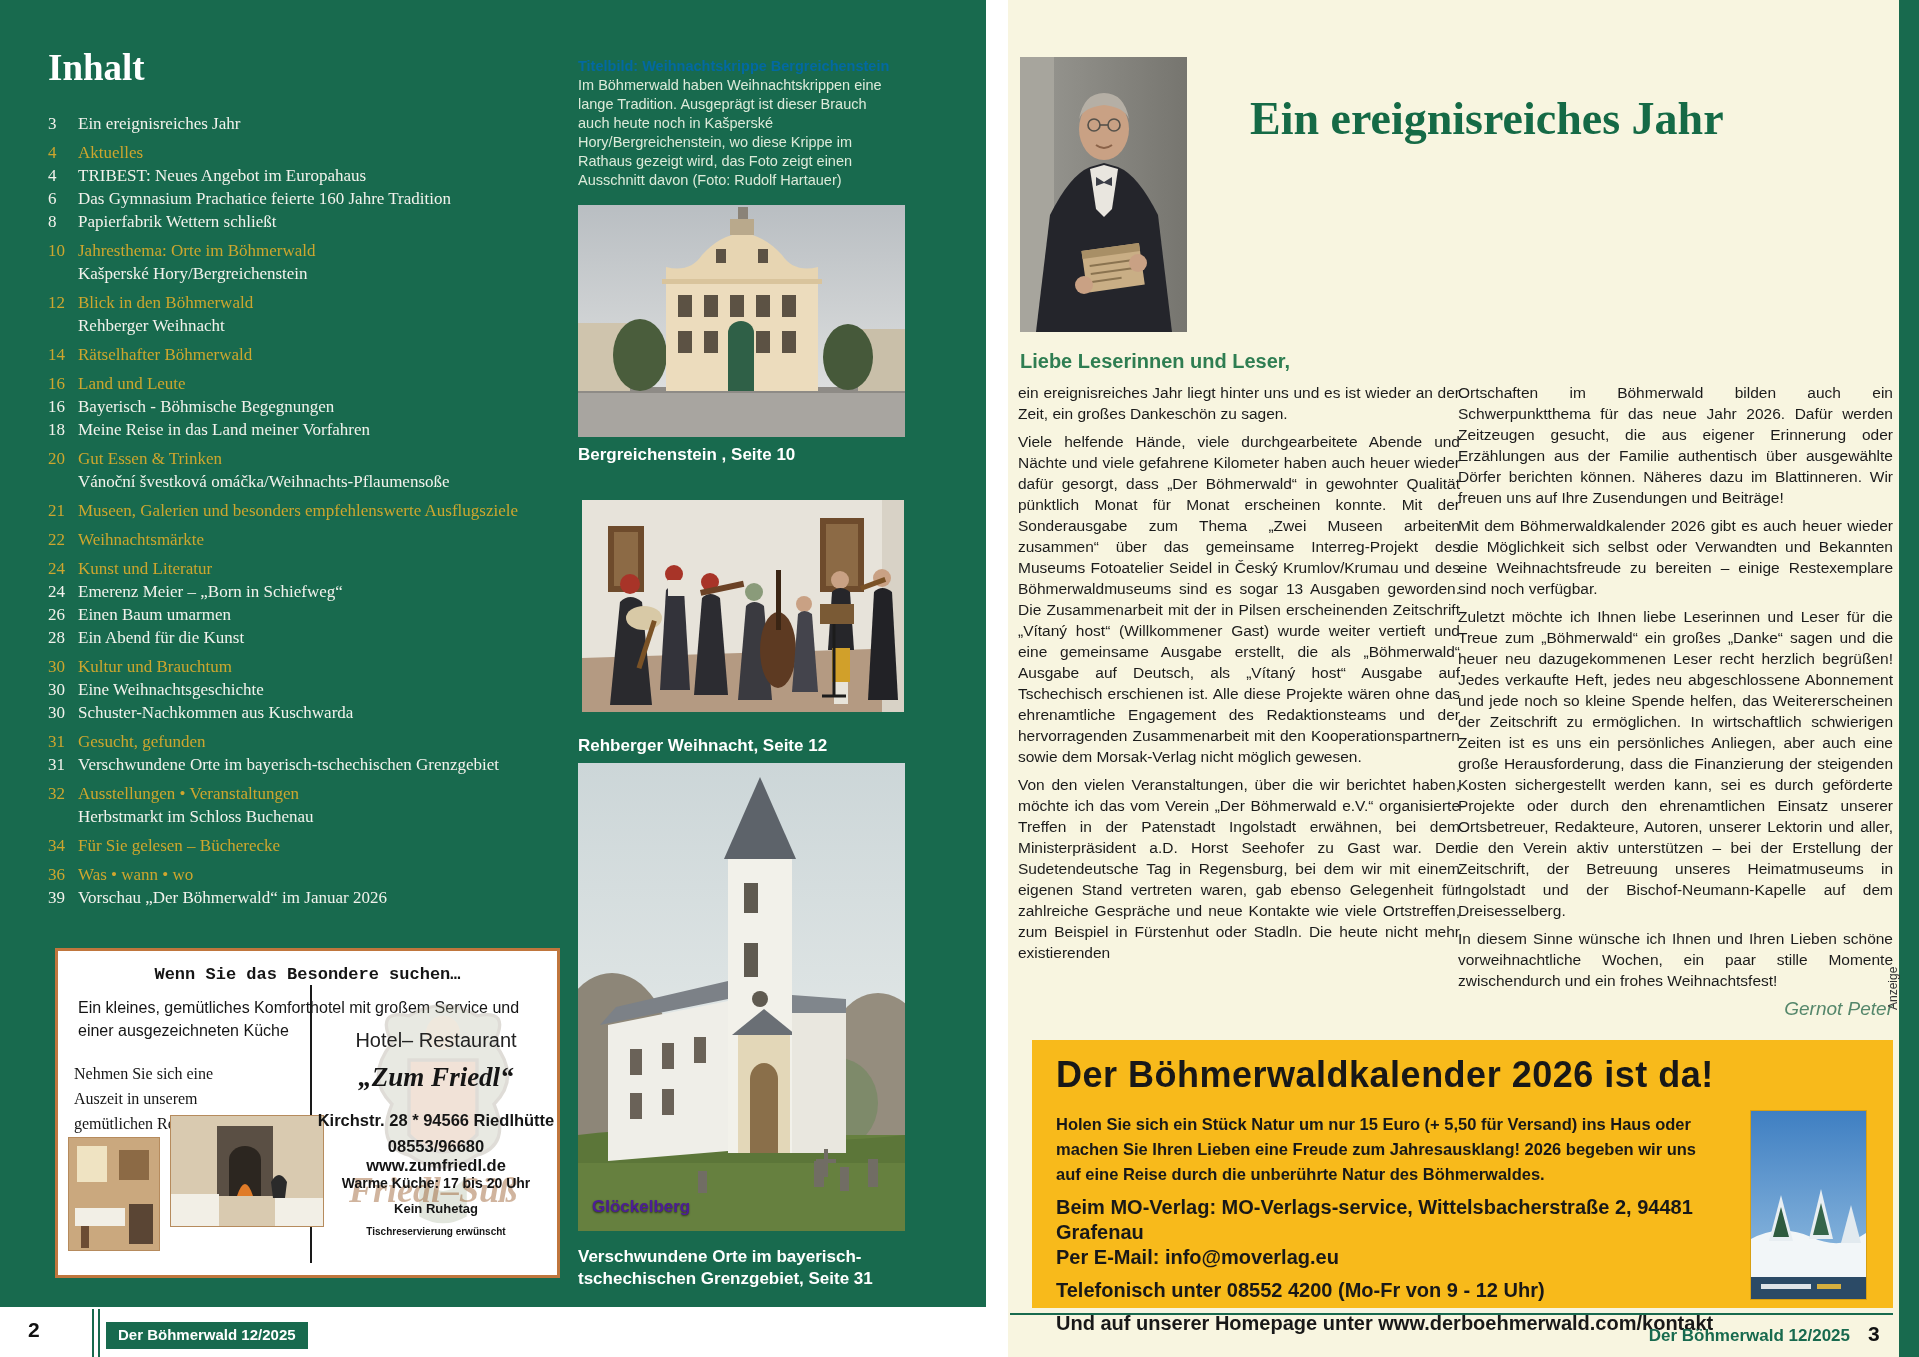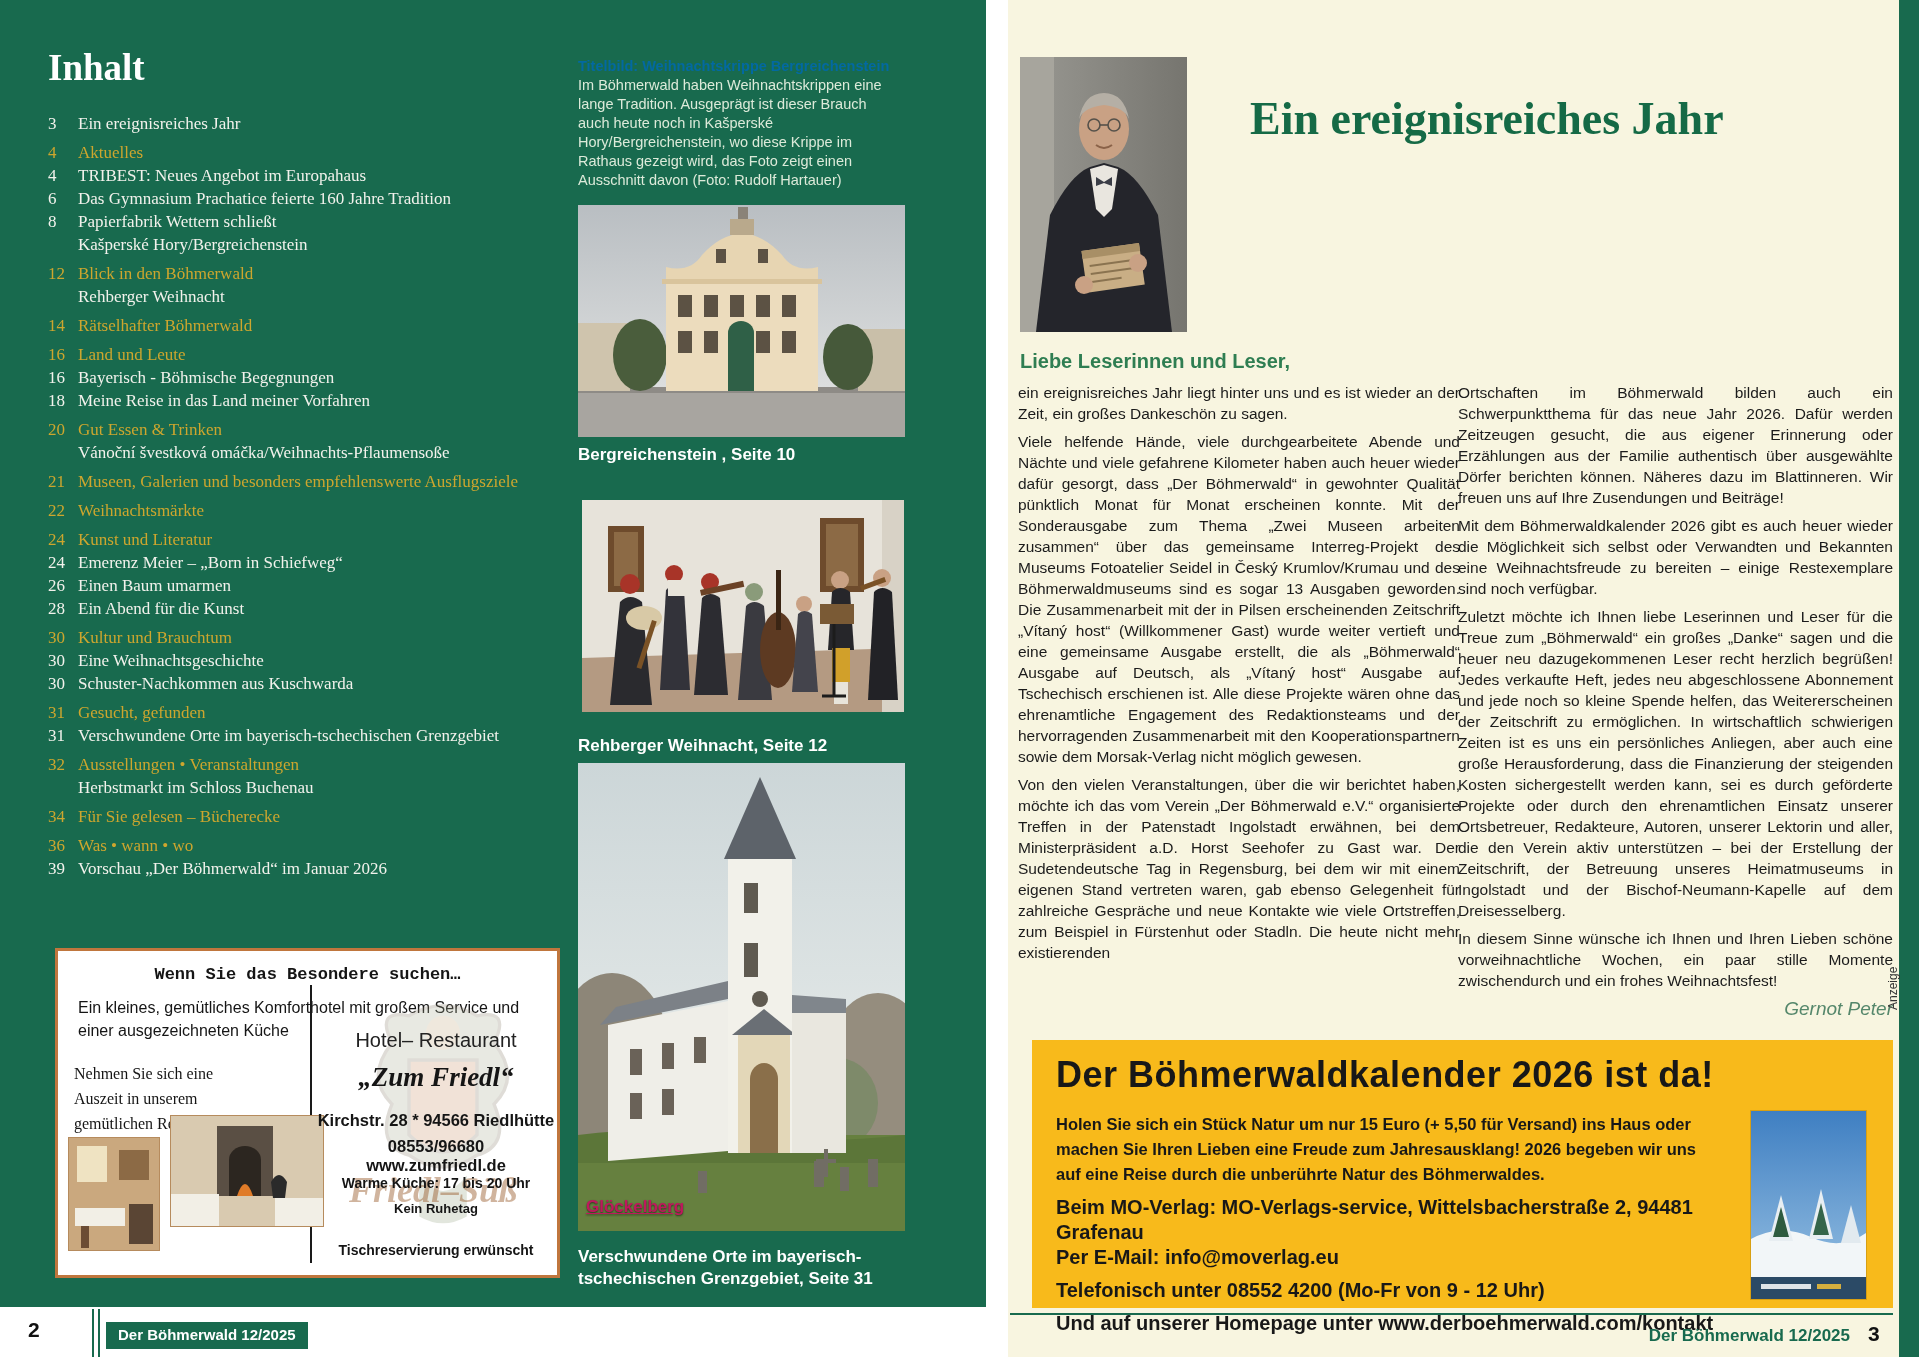--- a/index.html
+++ b/index.html
@@ -21,40 +21,40 @@
   .toc-num{flex:0 0 30px;width:30px;}
   .toc-label{flex:1;}
 
   
   .titelbild{position:absolute;left:578px;top:57px;width:320px;font-size:14.5px;line-height:19px;color:#dcead9;}
   .titelbild .tb-title{font-weight:bold;color:#0369a1;}
 
   .photo{position:absolute;overflow:hidden;}
   .photo svg{display:block;width:100%;height:100%;}
   .pcap{position:absolute;color:#ffffff;font-weight:bold;font-size:17px;line-height:22px;}
-  .overlay-cap{position:absolute;left:8px;bottom:14px;color:#be185d;font-weight:bold;font-size:17px;
-      text-shadow:0 1px 2px rgba(0,0,0,.6);text-decoration:underline;}
+  .overlay-cap{position:absolute;left:14px;bottom:14px;color:#4c1d95;font-weight:bold;font-size:17px;
+      text-shadow:0 1px 2px rgba(0,0,0,.6);}
 
   
   .ad-box{position:absolute;left:55px;top:948px;width:505px;height:330px;background:#ffffff;
       border:3px solid #c0763d;box-sizing:border-box;color:#151515;}
   .ad-head{position:absolute;left:0;top:14px;width:100%;text-align:center;
       font-family:Liberation Mono, monospace;font-weight:600;font-size:17px;}
   .ad-sub{position:absolute;left:20px;top:45px;width:450px;font-size:16px;line-height:23px;}
   .ad-left-text{position:absolute;left:16px;top:110px;width:178px;
       font-family:"Liberation Serif",serif;font-size:16px;line-height:25px;}
   .ad-divider{position:absolute;left:252px;top:34px;width:2px;height:278px;background:#1a1a1a;}
   .ad-right{position:absolute;left:258px;top:78px;width:240px;text-align:center;z-index:2;}
   .ad-type{font-size:20px;color:#222;}
   .ad-name{font-family:"Liberation Serif",serif;font-weight:bold;font-style:italic;font-size:27px;margin-top:10px;}
   .ad-addr{font-weight:bold;font-size:16.5px;margin-top:18px;}
   .ad-phone{font-weight:bold;font-size:16.5px;margin-top:7px;}
   .ad-kitchen{font-weight:bold;font-size:14px;}
   .ad-closed{font-weight:bold;font-size:13px;margin-top:10px;}
-  .ad-resv{font-weight:bold;font-size:14px;margin-top:26px;}
+  .ad-resv{font-weight:bold;font-size:10px;margin-top:10px;}
   .ad-crest{position:absolute;left:300px;top:40px;width:170px;height:240px;opacity:.28;z-index:1;}
   .ad-watermark{position:absolute;left:255px;top:218px;width:240px;text-align:center;z-index:1;
       font-family:"Liberation Serif",serif;font-weight:bold;font-style:italic;font-size:36px;
       color:rgba(150,88,40,.45);}
   .ad-photo{position:absolute;border:1px solid #b68b5d;overflow:hidden;z-index:2;}
   .ad-photo svg{display:block;width:100%;height:100%;}
 
   
   .portrait{position:absolute;left:1020px;top:57px;width:167px;height:275px;}
   .article-headline{position:absolute;left:1250px;top:92px;width:645px;
@@ -114,20 +114,24 @@
         <span class="toc-num">4</span>
         <span class="toc-label">TRIBEST: Neues Angebot im Europahaus</span>
       </div>
       <div class="toc-row item">
         <span class="toc-num">6</span>
         <span class="toc-label">Das Gymnasium Prachatice feierte 160 Jahre Tradition</span>
       </div>
       <div class="toc-row item">
         <span class="toc-num">8</span>
         <span class="toc-label">Papierfabrik Wettern schließt</span>
+      </div>
+      <div class="toc-row section">
+        <span class="toc-num">10</span>
+        <span class="toc-label">Jahresthema: Orte im Böhmerwald</span>
       </div>
       <div class="toc-row sub">
         <span class="toc-num"></span>
         <span class="toc-label">Kašperské Hory/Bergreichenstein</span>
       </div>
       <div class="toc-row section">
         <span class="toc-num">12</span>
         <span class="toc-label">Blick in den Böhmerwald</span>
       </div>
       <div class="toc-row sub">

